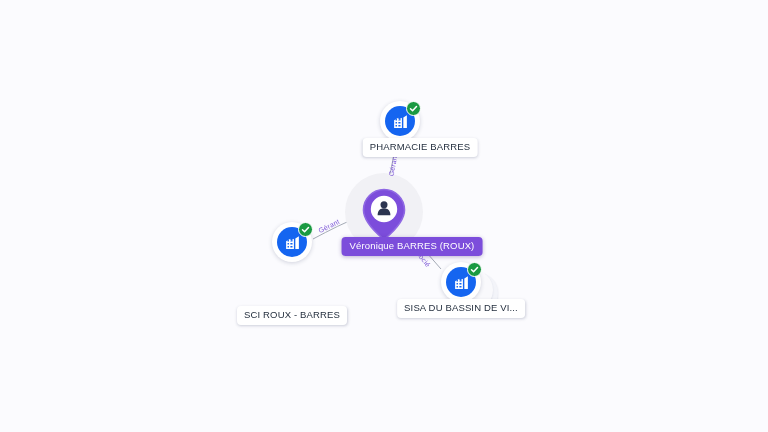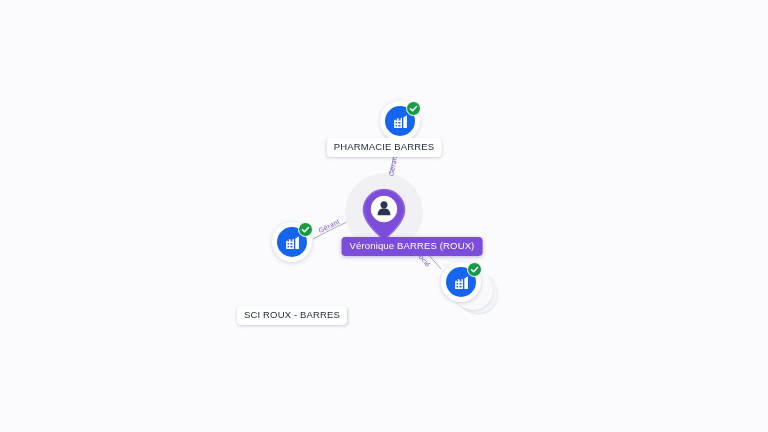--- a/index.html
+++ b/index.html
@@ -170,21 +170,21 @@
       <svg width="17" height="17" viewBox="0 0 24 24" fill="#ffffff" aria-hidden="true">
         <path d="M3 21V10.2l6-3.6v3.1l5-3V21H3zm2-2h2v-2.2H5V19zm0-4.2h2v-2.2H5v2.2zm0-4.2h2V8.4H5v2.2zm4 8.4h3v-2.2H9V19zm0-4.2h3v-2.2H9v2.2zm0-4.2h3V8.4H9v2.2zM16 21h5V3.2l-5 3V21zm1.4-2.2h2.2V16.6h-2.2v2.2zm0-4.2h2.2v-2.2h-2.2v2.2zm0-4.2h2.2V8.2h-2.2v2.2z"></path>
       </svg>
     </div>
     <div class="verified-badge">
       <svg width="9" height="9" viewBox="0 0 24 24" fill="none" stroke="#ffffff" stroke-width="4" stroke-linecap="round" stroke-linejoin="round" aria-hidden="true">
         <polyline points="4,12.5 9.5,18 20,6.5"></polyline>
       </svg>
     </div>
   </div>
-  <div class="node-label" style="left: 384px; top: 138px;">PHARMACIE BARRES</div>
+  <div class="node-label" style="left: 420px; top: 138px;">PHARMACIE BARRES</div>
 
   <div class="node company-node" style="left: 292px; top: 242px;">
     <div class="disc"></div>
     <div class="inner">
       <svg width="17" height="17" viewBox="0 0 24 24" fill="#ffffff" aria-hidden="true">
         <path d="M3 21V10.2l6-3.6v3.1l5-3V21H3zm2-2h2v-2.2H5V19zm0-4.2h2v-2.2H5v2.2zm0-4.2h2V8.4H5v2.2zm4 8.4h3v-2.2H9V19zm0-4.2h3v-2.2H9v2.2zm0-4.2h3V8.4H9v2.2zM16 21h5V3.2l-5 3V21zm1.4-2.2h2.2V16.6h-2.2v2.2zm0-4.2h2.2v-2.2h-2.2v2.2zm0-4.2h2.2V8.2h-2.2v2.2z"></path>
       </svg>
     </div>
     <div class="verified-badge">
       <svg width="9" height="9" viewBox="0 0 24 24" fill="none" stroke="#ffffff" stroke-width="4" stroke-linecap="round" stroke-linejoin="round" aria-hidden="true">
@@ -202,20 +202,21 @@
       <svg width="17" height="17" viewBox="0 0 24 24" fill="#ffffff" aria-hidden="true">
         <path d="M3 21V10.2l6-3.6v3.1l5-3V21H3zm2-2h2v-2.2H5V19zm0-4.2h2v-2.2H5v2.2zm0-4.2h2V8.4H5v2.2zm4 8.4h3v-2.2H9V19zm0-4.2h3v-2.2H9v2.2zm0-4.2h3V8.4H9v2.2zM16 21h5V3.2l-5 3V21zm1.4-2.2h2.2V16.6h-2.2v2.2zm0-4.2h2.2v-2.2h-2.2v2.2zm0-4.2h2.2V8.2h-2.2v2.2z"></path>
       </svg>
     </div>
     <div class="verified-badge">
       <svg width="9" height="9" viewBox="0 0 24 24" fill="none" stroke="#ffffff" stroke-width="4" stroke-linecap="round" stroke-linejoin="round" aria-hidden="true">
         <polyline points="4,12.5 9.5,18 20,6.5"></polyline>
       </svg>
     </div>
   </div>
+  <div class="node-label" style="left: 461px; top: 299px;">SISA DU BASSIN DE VI...</div>
 
   <div class="node person-node" style="left: 384px; top: 212px;">
     <div class="halo"></div>
     <div class="pin">
       <svg width="44" height="52" viewBox="0 0 44 52" xmlns="http://www.w3.org/2000/svg" aria-hidden="true">
         <path d="M22 1.5 C 10.6 1.5 1.5 10.6 1.5 22 C 1.5 32 12 43 20.2 50.0 C 21.2 50.9 22.8 50.9 23.8 50.0 C 32 43 42.5 32 42.5 22 C 42.5 10.6 33.4 1.5 22 1.5 Z" fill="#7c4ddb" stroke="#8f68e3" stroke-width="1.6"></path>
         <circle cx="22" cy="21" r="13.2" fill="#ffffff"></circle>
         <g fill="#2c3550" transform="translate(22,21)">
           <circle cx="0" cy="-4.2" r="3.5"></circle>
           <path d="M -6.4 6.2 C -6.4 1.2 -3.2 -0.7 0 -0.7 C 3.2 -0.7 6.4 1.2 6.4 6.2 Z"></path>

